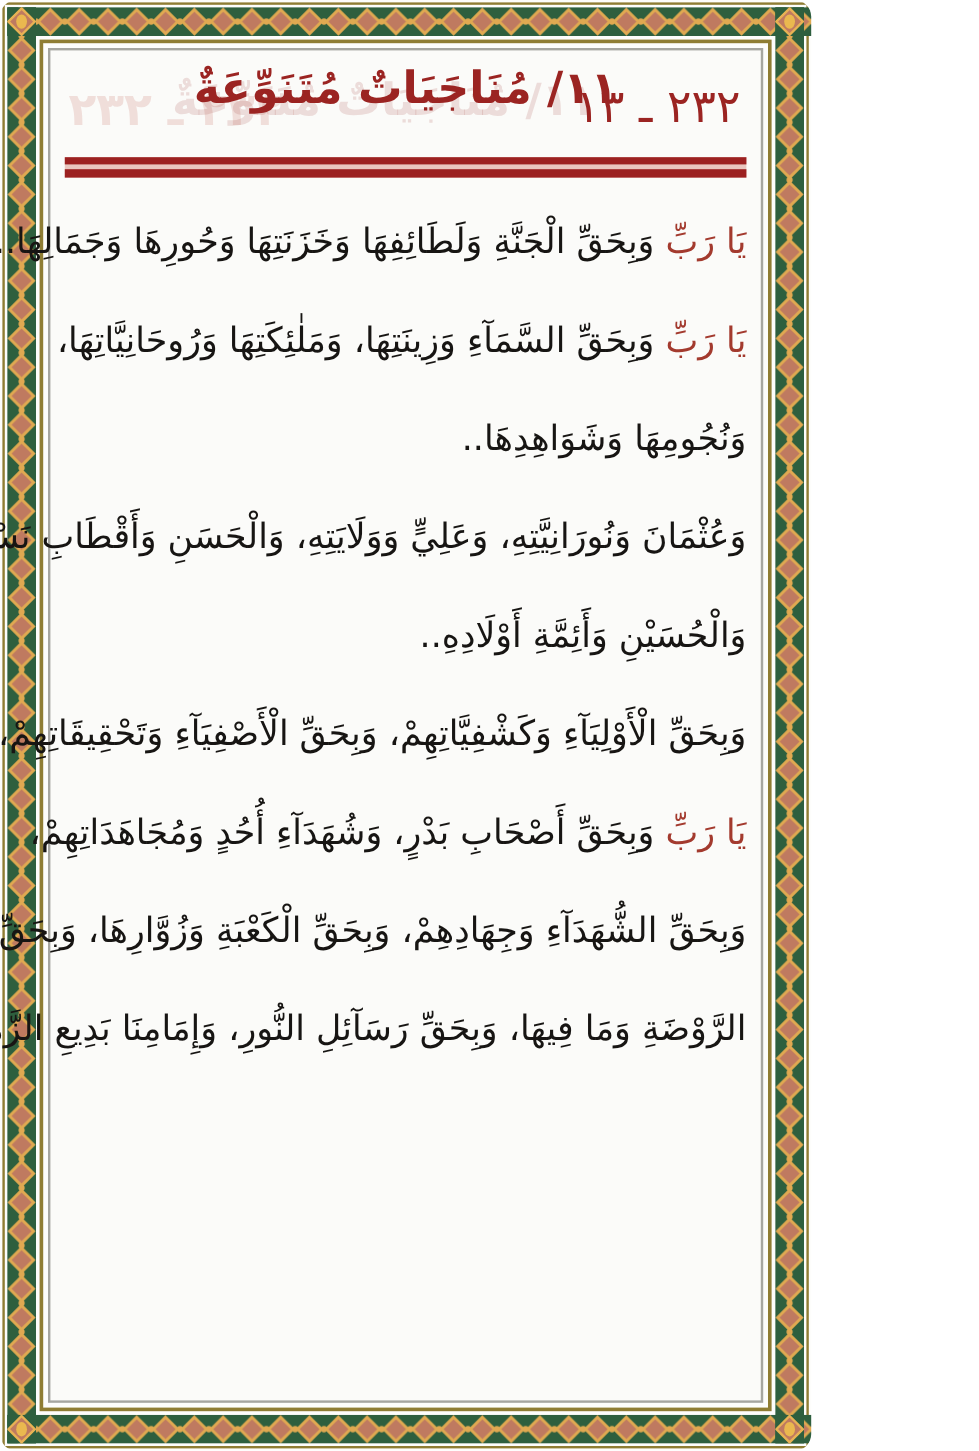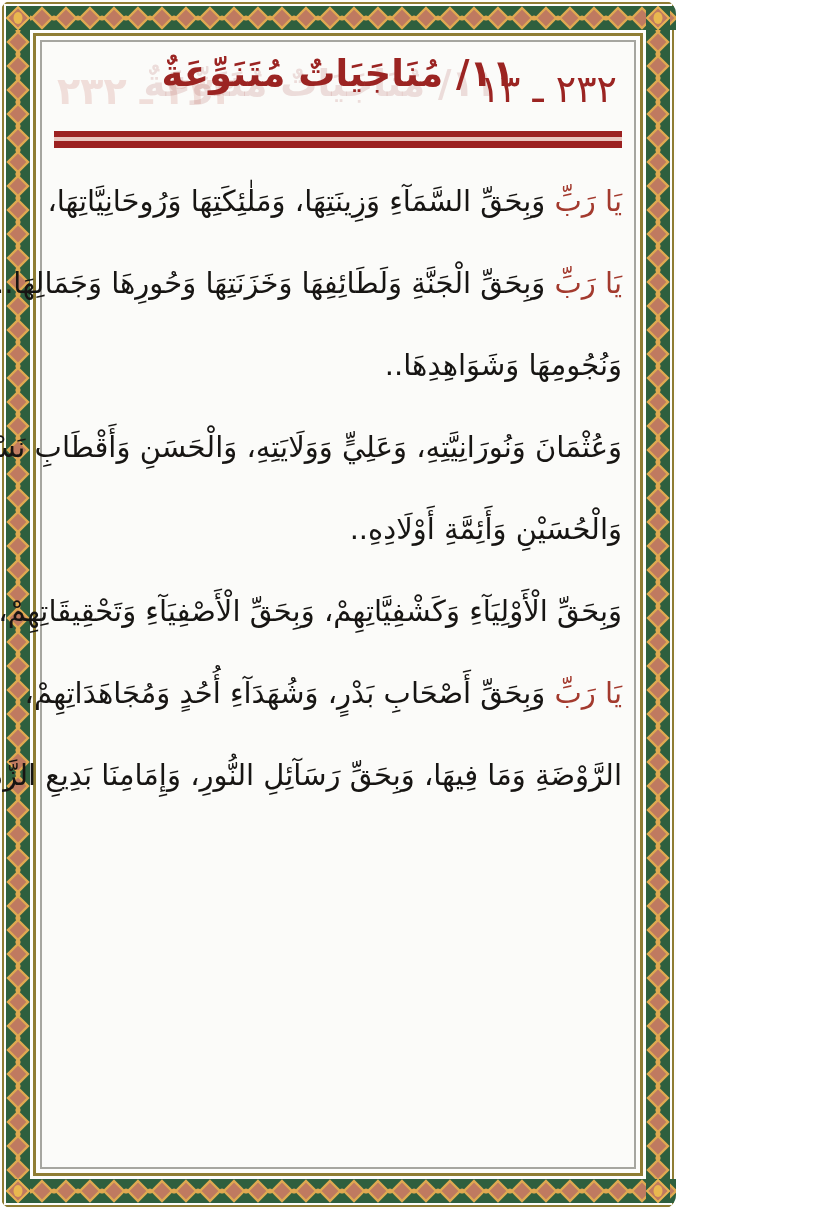--- a/index.html
+++ b/index.html
@@ -179,24 +179,25 @@
       <div class="title-wrap">
         <div class="chapter-title-ghost">١١/ مُنَاجَيَاتٌ مُتَنَوِّعَةٌ</div>
         <div class="chapter-title">١١/ مُنَاجَيَاتٌ مُتَنَوِّعَةٌ</div>
       </div>
       <div class="page-ref">٢٣٢ ـ ١٣</div>
     </div>
 
     <div class="rule"></div>
 
     <div class="body-text">
+        <div class="line end"><span class="lead">يَا رَبِّ </span><span class="line-text">وَبِحَقِّ الْجَنَّةِ وَلَطَائِفِهَا وَخَزَنَتِهَا وَحُورِهَا وَجَمَالِهَا..</span></div>
         <div class="line"><span class="lead">يَا رَبِّ </span><span class="line-text">وَبِحَقِّ السَّمَآءِ وَزِينَتِهَا، وَمَلٰئِكَتِهَا وَرُوحَانِيَّاتِهَا،</span></div>
-        <div class="line end"><span class="lead">يَا رَبِّ </span><span class="line-text">وَبِحَقِّ الْجَنَّةِ وَلَطَائِفِهَا وَخَزَنَتِهَا وَحُورِهَا وَجَمَالِهَا..</span></div>
         <div class="line end"><span class="line-text">وَنُجُومِهَا وَشَوَاهِدِهَا..</span></div>
         <div class="line"><span class="line-text">وَعُثْمَانَ وَنُورَانِيَّتِهِ، وَعَلِيٍّ وَوَلَايَتِهِ، وَالْحَسَنِ وَأَقْطَابِ نَسْلِهِ،</span></div>
         <div class="line end"><span class="line-text">وَالْحُسَيْنِ وَأَئِمَّةِ أَوْلَادِهِ..</span></div>
         <div class="line"><span class="line-text">وَبِحَقِّ الْأَوْلِيَآءِ وَكَشْفِيَّاتِهِمْ، وَبِحَقِّ الْأَصْفِيَآءِ وَتَحْقِيقَاتِهِمْ،</span></div>
         <div class="line"><span class="lead">يَا رَبِّ </span><span class="line-text">وَبِحَقِّ أَصْحَابِ بَدْرٍ، وَشُهَدَآءِ أُحُدٍ وَمُجَاهَدَاتِهِمْ،</span></div>
+        <div class="line"><span class="line-text">وَبِحَقِّ الشُّهَدَآءِ وَجِهَادِهِمْ، وَبِحَقِّ الْكَعْبَةِ وَزُوَّارِهَا، وَبِحَقِّ</span></div>
         <div class="line"><span class="line-text">الرَّوْضَةِ وَمَا فِيهَا، وَبِحَقِّ رَسَآئِلِ النُّورِ، وَإِمَامِنَا بَدِيعِ الزَّمَانِ</span></div>
       </div>
   </div>
 
 </div>
 
 </body></html>

